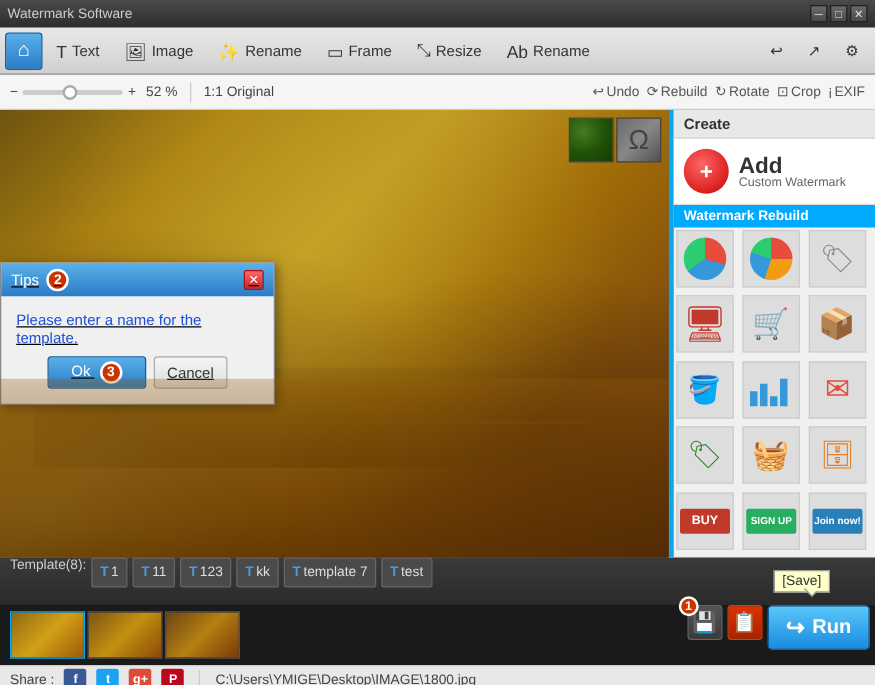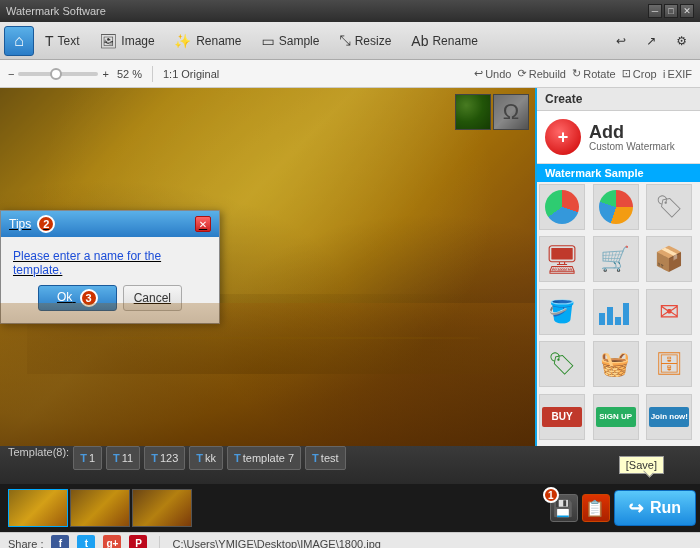--- a/index.html
+++ b/index.html
@@ -125,21 +125,21 @@
       background: #8B6914;
       border: 1px solid #555;
     }
     .corner-img.leaf { background: linear-gradient(135deg, #2a6a1a, #4a9a2a, #1a5a0a); }
     .corner-img.symbol { background: linear-gradient(135deg, #888, #aaa, #666); display: flex; align-items: center; justify-content: center; font-size: 18px; color: #333; }
 
     
     .right-panel {
       width: 165px;
       background: #f0f0f0;
-      border-left: 2px solid #0ea5e9;
+      border-left: 4px solid #0ea5e9;
       display: flex;
       flex-direction: column;
     }
     .panel-create {
       background: #e8e8e8;
       padding: 4px 8px;
       font-weight: bold;
       font-size: 12px;
       color: #333;
       border-bottom: 1px solid #ccc;
@@ -248,21 +248,20 @@
       flex-shrink: 0;
     }
     .thumb.active { border-color: #00aaff; }
 
     
     .right-bottom {
       width: 165px;
       height: 48px;
       background: #1a1a1a;
       display: flex;
-      align-items: center;
       justify-content: flex-end;
       padding-right: 4px;
       gap: 4px;
       position: relative;
     }
     .save-tooltip {
       position: absolute;
       top: -28px; right: 36px;
       background: #ffffcc;
       border: 1px solid #999;
@@ -425,21 +424,21 @@
   <div class="tool-btn">
     <span class="tool-icon">🖼</span>
     <span>Image</span>
   </div>
   <div class="tool-btn">
     <span class="tool-icon">✨</span>
     <span>Rename</span>
   </div>
   <div class="tool-btn">
     <span class="tool-icon">▭</span>
-    <span>Sample</span>
+    <span>Frame</span>
   </div>
   <div class="tool-btn">
     <span class="tool-icon">⤡</span>
     <span>Resize</span>
   </div>
   <div class="tool-btn">
     <span class="tool-icon">Ab</span>
     <span>Rename</span>
   </div>
   <div style="flex:1"></div>
@@ -525,21 +524,21 @@
 
   <div class="right-panel">
     <div class="panel-create">Create</div>
     <div class="add-watermark">
       <div class="add-icon">+</div>
       <div>
         <div class="add-text">Add</div>
         <div class="add-sub">Custom Watermark</div>
       </div>
     </div>
-    <div class="panel-sample">Watermark Sample</div>
+    <div class="panel-sample">Watermark Rebuild</div>
     <div class="sample-grid">
       <div class="sample-item">
           <div class="si-pie"></div>
         </div>
       <div class="sample-item">
           <div class="si-pie2"></div>
         </div>
       <div class="sample-item">
           <span class="si-tags">🏷</span>
         </div>

